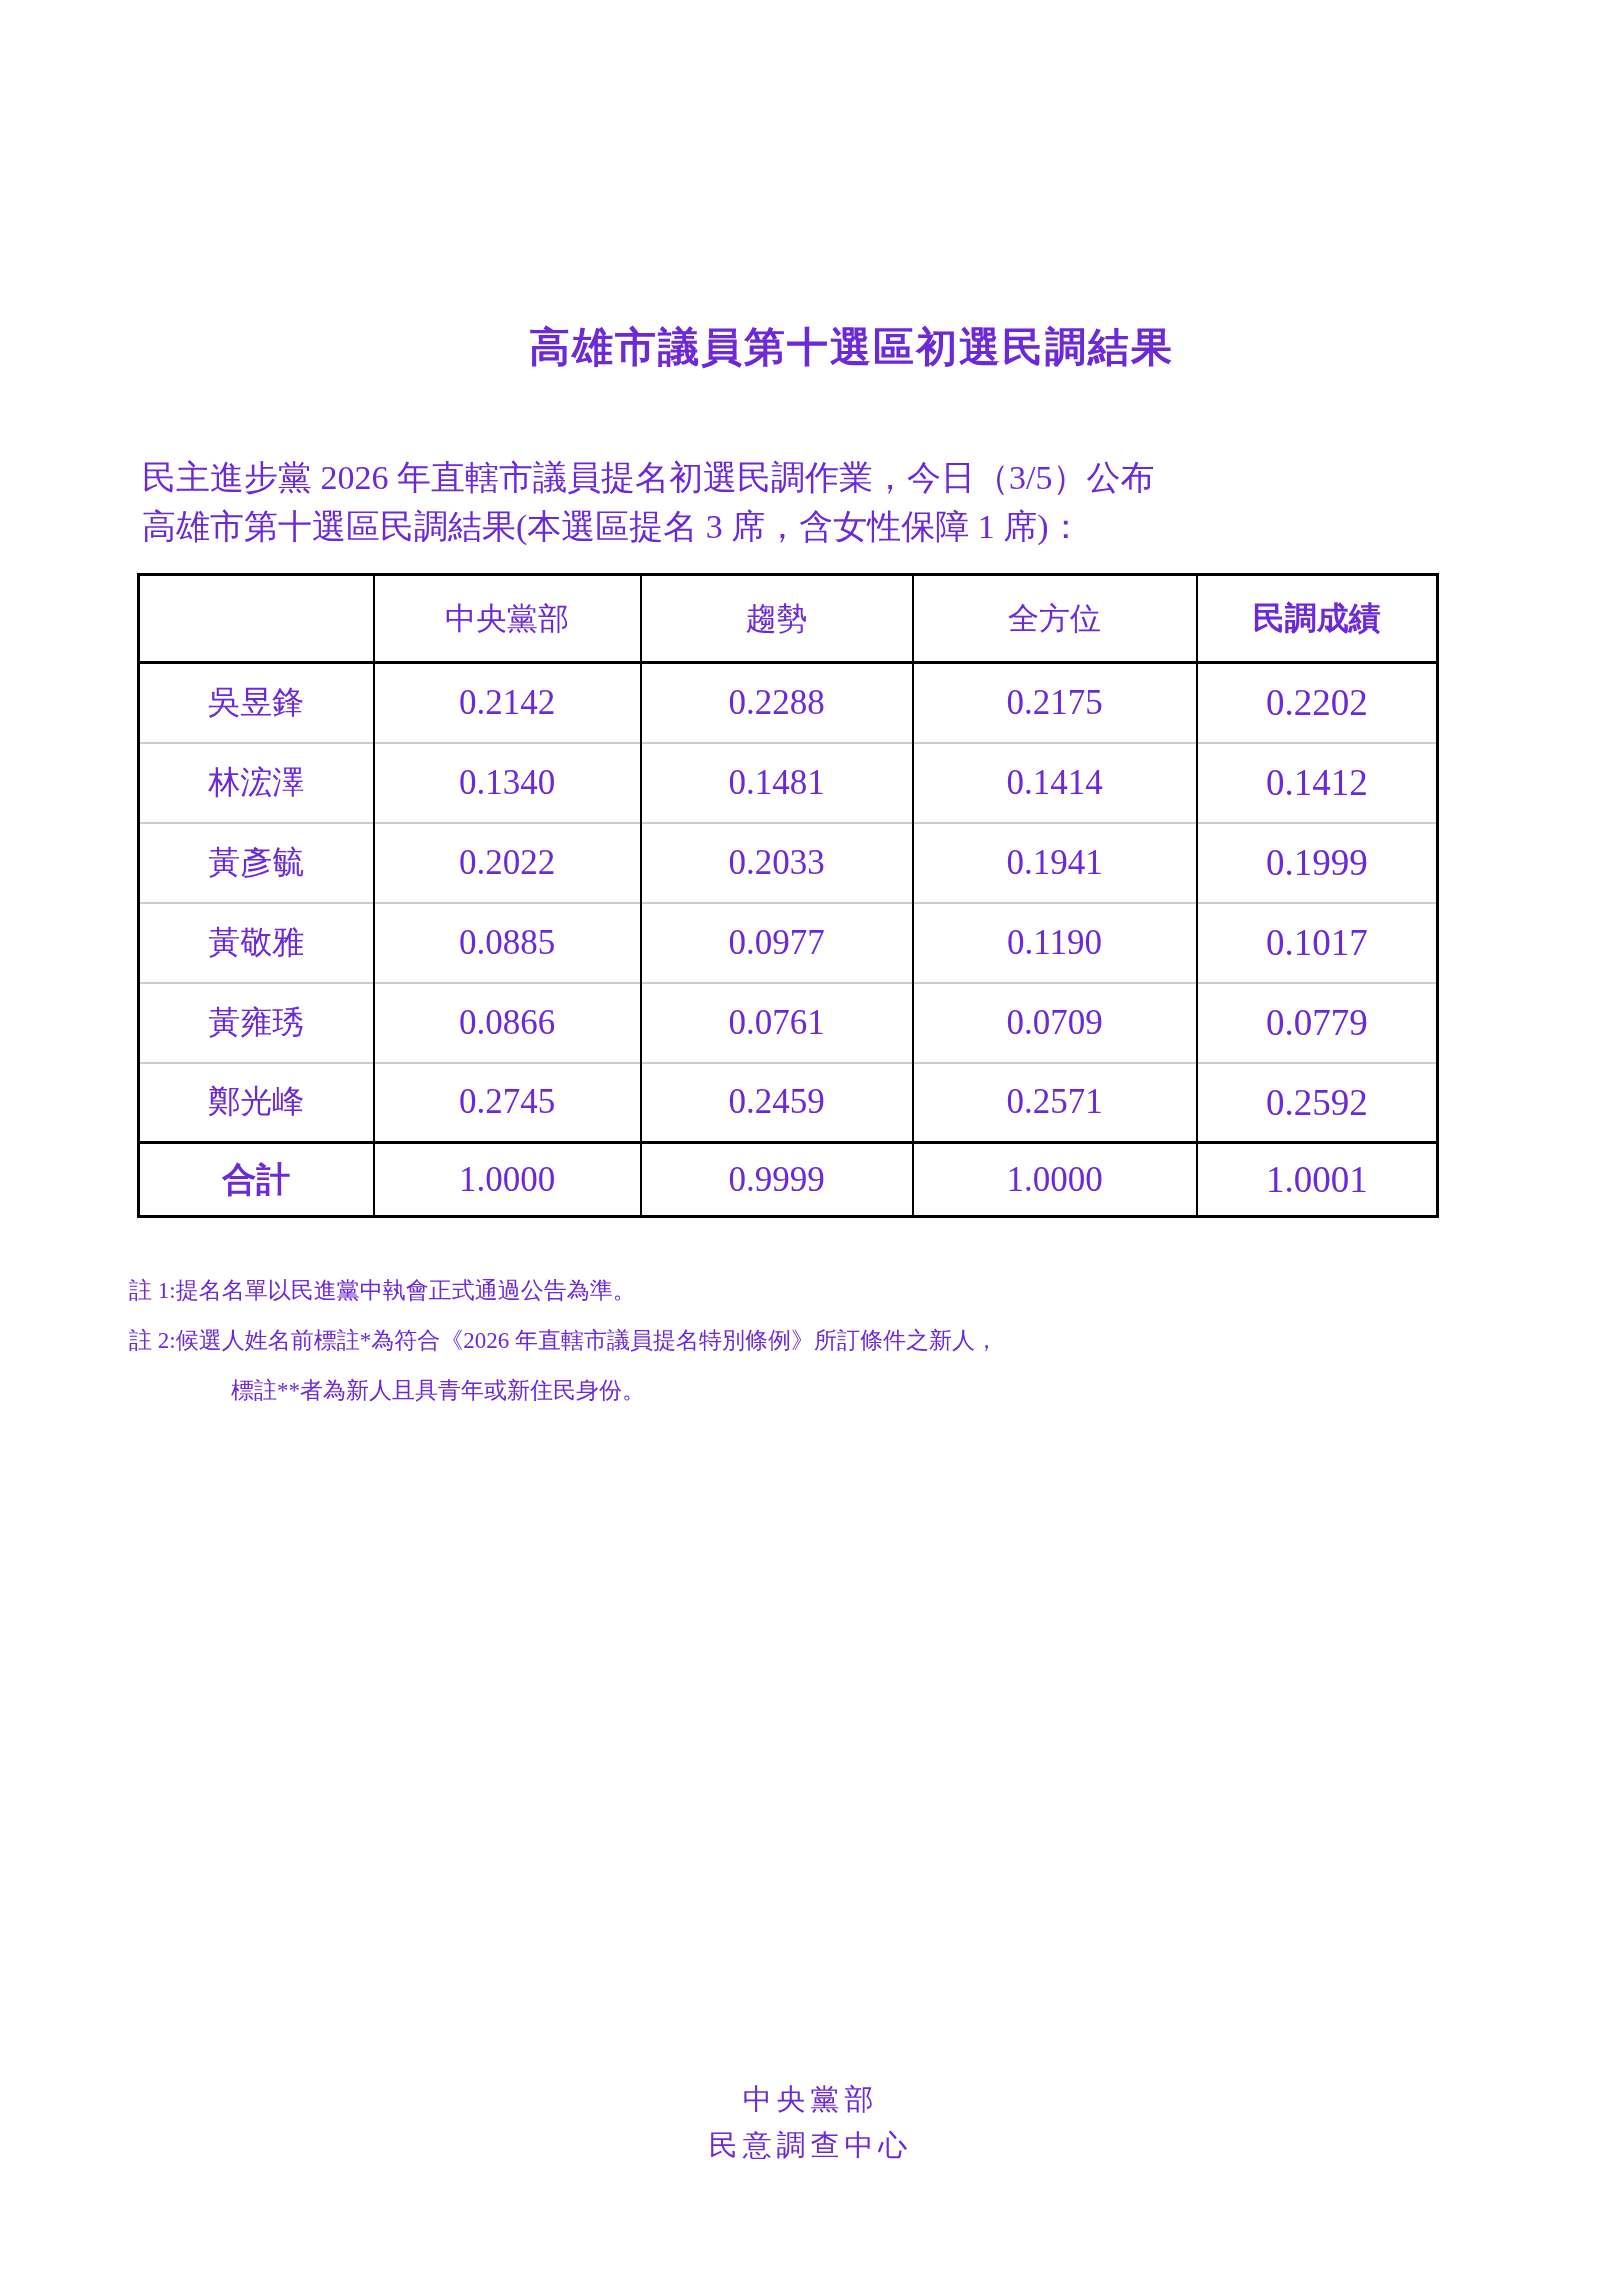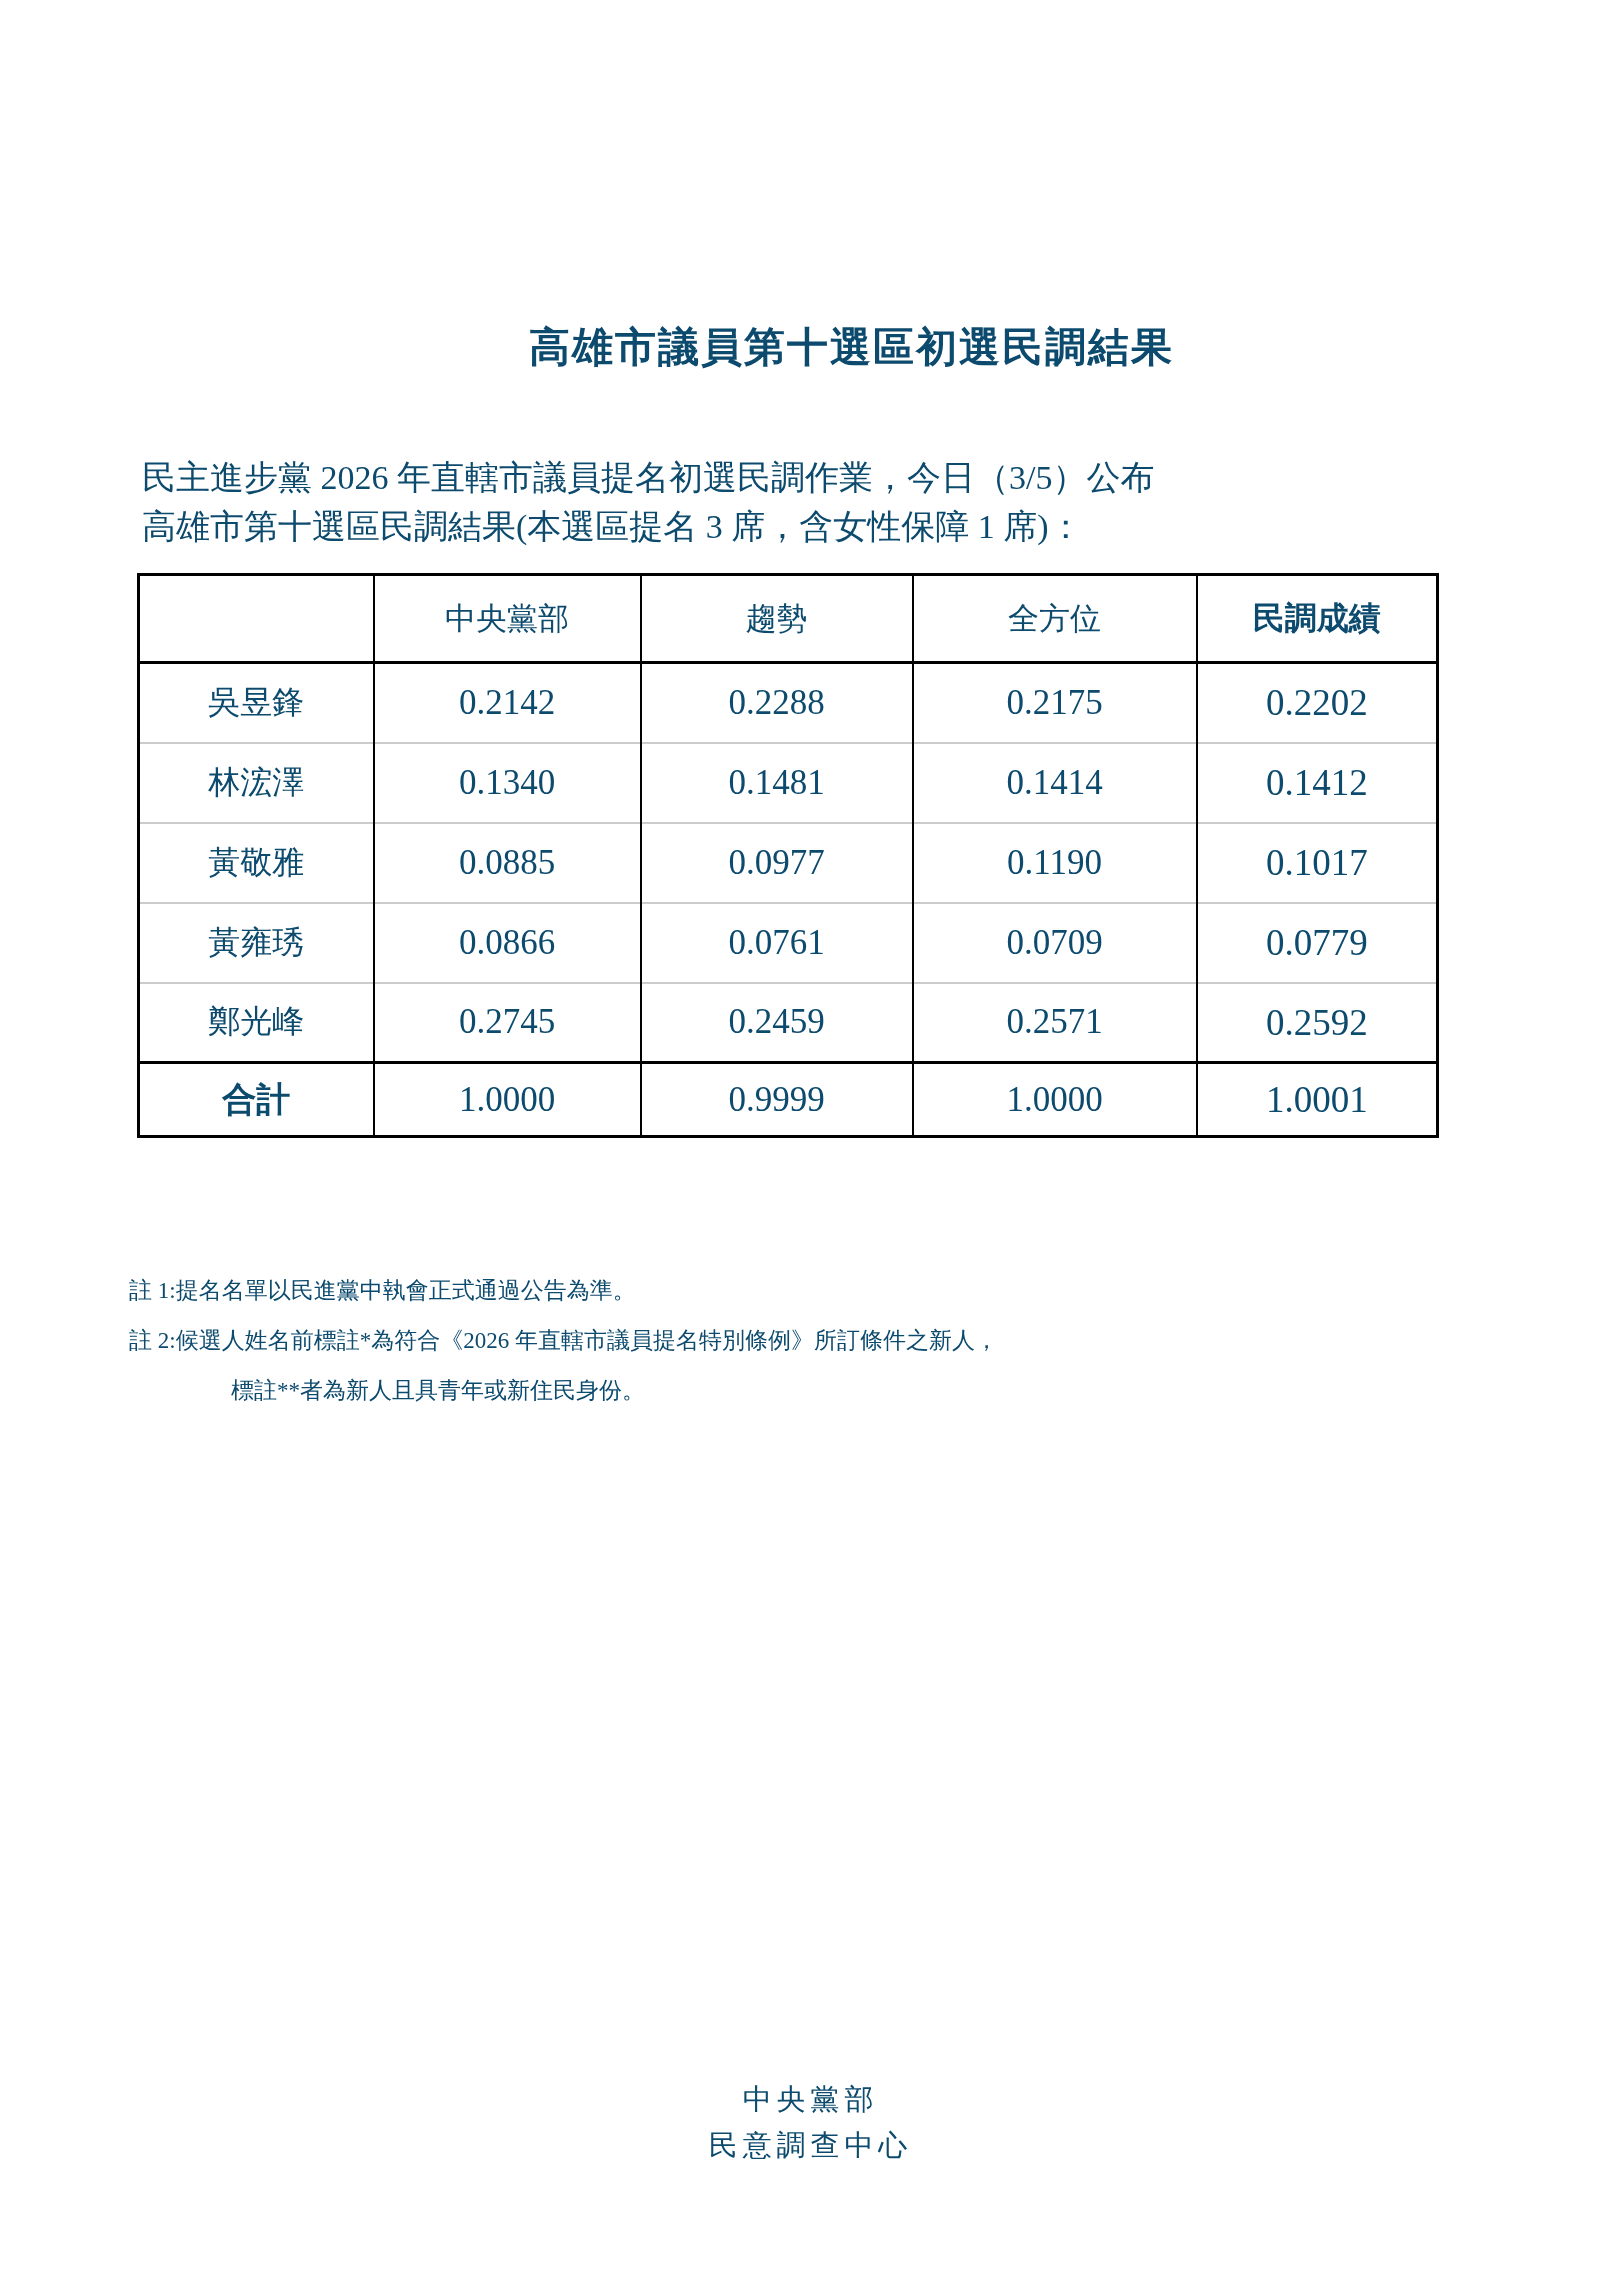--- a/index.html
+++ b/index.html
@@ -5,21 +5,21 @@
   html, body {
     margin: 0;
     padding: 0;
     background: #ffffff;
   }
   .page {
     position: relative;
     width: 1621px;
     height: 2293px;
     background: #ffffff;
-    color: #0c4a6e;
+    color: #6d28d9;
     font-family: "Liberation Serif", "DejaVu Serif", serif;
     overflow: hidden;
   }
   .doc-title {
     position: absolute;
     left: 529px;
     top: 320px;
     font-size: 41px;
     font-weight: bold;
     letter-spacing: 2px;
@@ -150,20 +150,27 @@
         <td class="score-cell">0.2202</td>
       </tr>
       <tr class="data-row">
         <td class="name-cell">林浤澤</td>
         <td class="val-cell">0.1340</td>
         <td class="val-cell">0.1481</td>
         <td class="val-cell">0.1414</td>
         <td class="score-cell">0.1412</td>
       </tr>
       <tr class="data-row">
+        <td class="name-cell">黃彥毓</td>
+        <td class="val-cell">0.2022</td>
+        <td class="val-cell">0.2033</td>
+        <td class="val-cell">0.1941</td>
+        <td class="score-cell">0.1999</td>
+      </tr>
+      <tr class="data-row">
         <td class="name-cell">黃敬雅</td>
         <td class="val-cell">0.0885</td>
         <td class="val-cell">0.0977</td>
         <td class="val-cell">0.1190</td>
         <td class="score-cell">0.1017</td>
       </tr>
       <tr class="data-row">
         <td class="name-cell">黃雍琇</td>
         <td class="val-cell">0.0866</td>
         <td class="val-cell">0.0761</td>

